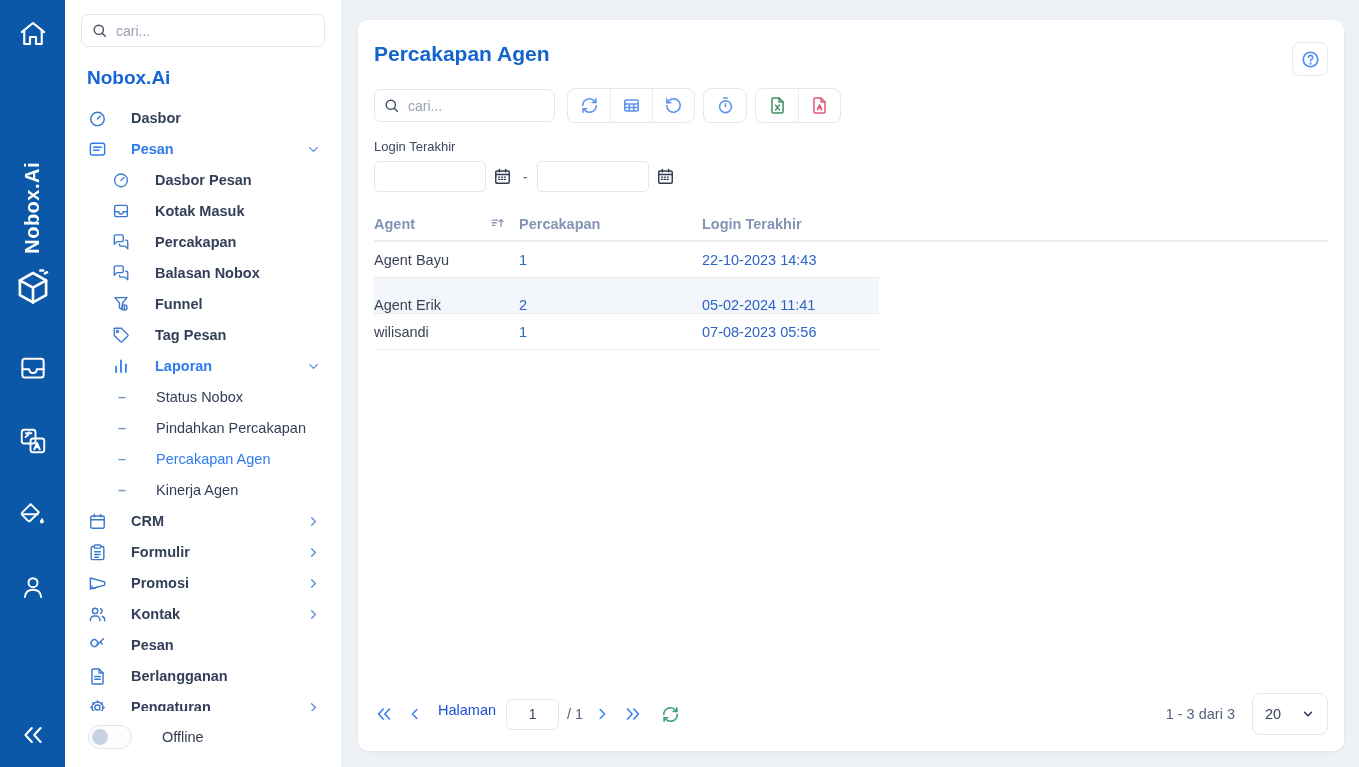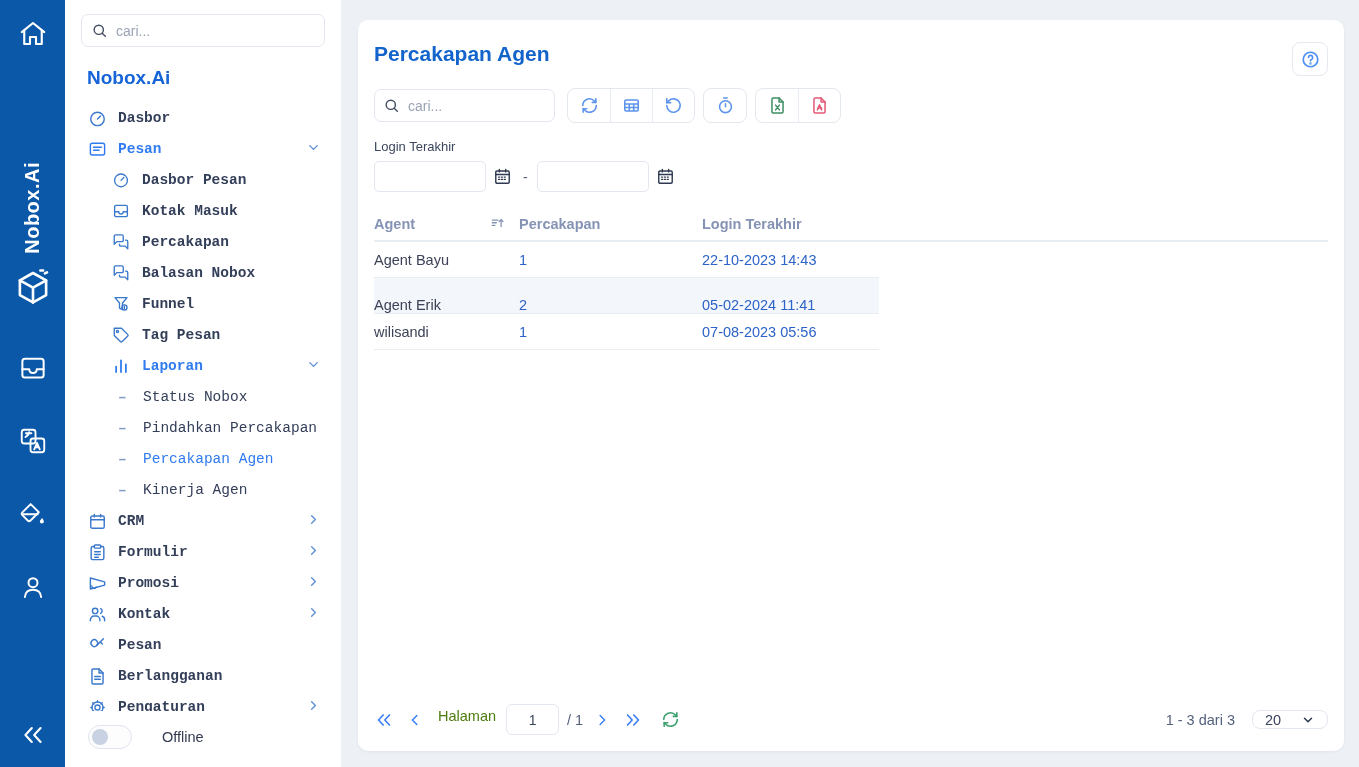--- a/index.html
+++ b/index.html
@@ -17,21 +17,21 @@
   .rail-collapse { margin-top:auto; margin-bottom:12px; color:#fff; }
 
   
   .sidebar { width:276px; background:#fff; flex:none; display:flex; flex-direction:column; padding:14px 0 10px; }
   .side-search { margin:0 16px; position:relative; }
   .side-search input { width:100%; height:33px; border:1px solid #e2e6ee; border-radius:7px; padding:0 10px 0 34px; font-size:14px; color:#323b52; outline:none; font-family:inherit; }
   .side-search input::placeholder { color:#9aa3b5; }
   .side-search .mag { position:absolute; left:10px; top:8px; color:#444e63; }
   .side-title { color:#1565d8; font-size:19px; font-weight:700; margin:20px 0 14px 22px; }
   .nav { flex:1; overflow:hidden; }
-  .ni { display:flex; gap:11px; padding:6px 20px 6px 23px; font-size:14.5px; font-weight:600; color:#333e59; cursor:pointer; line-height:19px;font-family:Liberation Mono, monospace; }
+  .ni { display:flex; align-items:center; gap:24px; padding:6px 20px 6px 23px; font-size:14.5px; font-weight:600; color:#333e59; cursor:pointer; line-height:19px; }
   .ni .nico { width:19px; height:19px; color:#3a78cc; flex:none; }
   .ni.l1 { padding-left:47px; }
   .ni.l2 { padding-left:53px; font-weight:500; }
   .ni .dash { color:#7e9cc7; width:14px; flex:none; font-weight:600; }
   .ni.active, .ni.active .nico { color:#2f7bef; }
   .ni .chev { margin-left:auto; color:#5e8fd8; }
   .offline-row { display:flex; align-items:center; gap:30px; margin:14px 0 8px 23px; }
   .toggle { width:44px; height:24px; border:1px solid #dfe4ee; border-radius:13px; background:#fdfdfe; position:relative; cursor:pointer; }
   .toggle .knob { position:absolute; left:3px; top:3px; width:16px; height:16px; border-radius:50%; background:#c9d2e2; }
   .offline-label { font-size:14.5px; color:#323b52; }
@@ -70,26 +70,26 @@
   .trow.stripe { background:#f3f6fa;align-items:flex-end; }
   .td { flex:none; }
   .td-agent { width:145px; color:#3c4257; }
   .td-conv  { width:183px; }
   .td-login { width:177px; }
   .cell-link { color:#2d63c8; cursor:pointer; text-decoration:none; }
 
   .spacer { flex:1; }
   .card-foot { display:flex; align-items:center; }
   .pg-btn { background:none; border:none; color:#3d7ef2; cursor:pointer; padding:0; margin-right:12px; display:flex; align-items:center; }
-  .pg-label { color:#4d7c0f; font-size:14.5px; margin:0 10px 8px 2px; }
+  .pg-label { color:#1d4ed8; font-size:14.5px; margin:0 10px 8px 2px; }
   .pg-input { width:53px; height:31px; border:1px solid #e2e6ee; border-radius:6px; text-align:center; font-size:14px; color:#3c465e; outline:none; font-family:inherit; margin-right:8px; }
   .pg-total { color:#55617d; font-size:14.5px; margin-right:10px; }
   .pg-refresh { background:none; border:none; color:#3da06f; cursor:pointer; margin-left:6px; display:flex; }
   .pg-range { margin-left:auto; color:#55617d; font-size:14.5px; margin-right:17px; }
-  .pagesize { width:76px; height:19px; border:1px solid #e2e6ee; border-radius:8px; display:flex; align-items:center; justify-content:center; gap:20px; color:#3c465e; font-size:14.5px; cursor:pointer; background:#fff; }
+  .pagesize { width:76px; height:42px; border:1px solid #e2e6ee; border-radius:8px; display:flex; align-items:center; justify-content:center; gap:20px; color:#3c465e; font-size:14.5px; cursor:pointer; background:#fff; }
   .pagesize .sel-chev { color:#2f3a52; }
 </style>
 </head>
 <body>
 
 <div class="rail">
   <div class="rail-btn rail-home">
     <svg width="30" height="30" viewBox="0 0 24 24" fill="none" stroke="currentColor" stroke-width="1.7" stroke-linecap="round" stroke-linejoin="round">
         <path d="m3 10.5 9-7.3 9 7.3"></path>
         <path d="M5 9.2V20h4.6v-5.6h4.8V20H19V9.2"></path>

